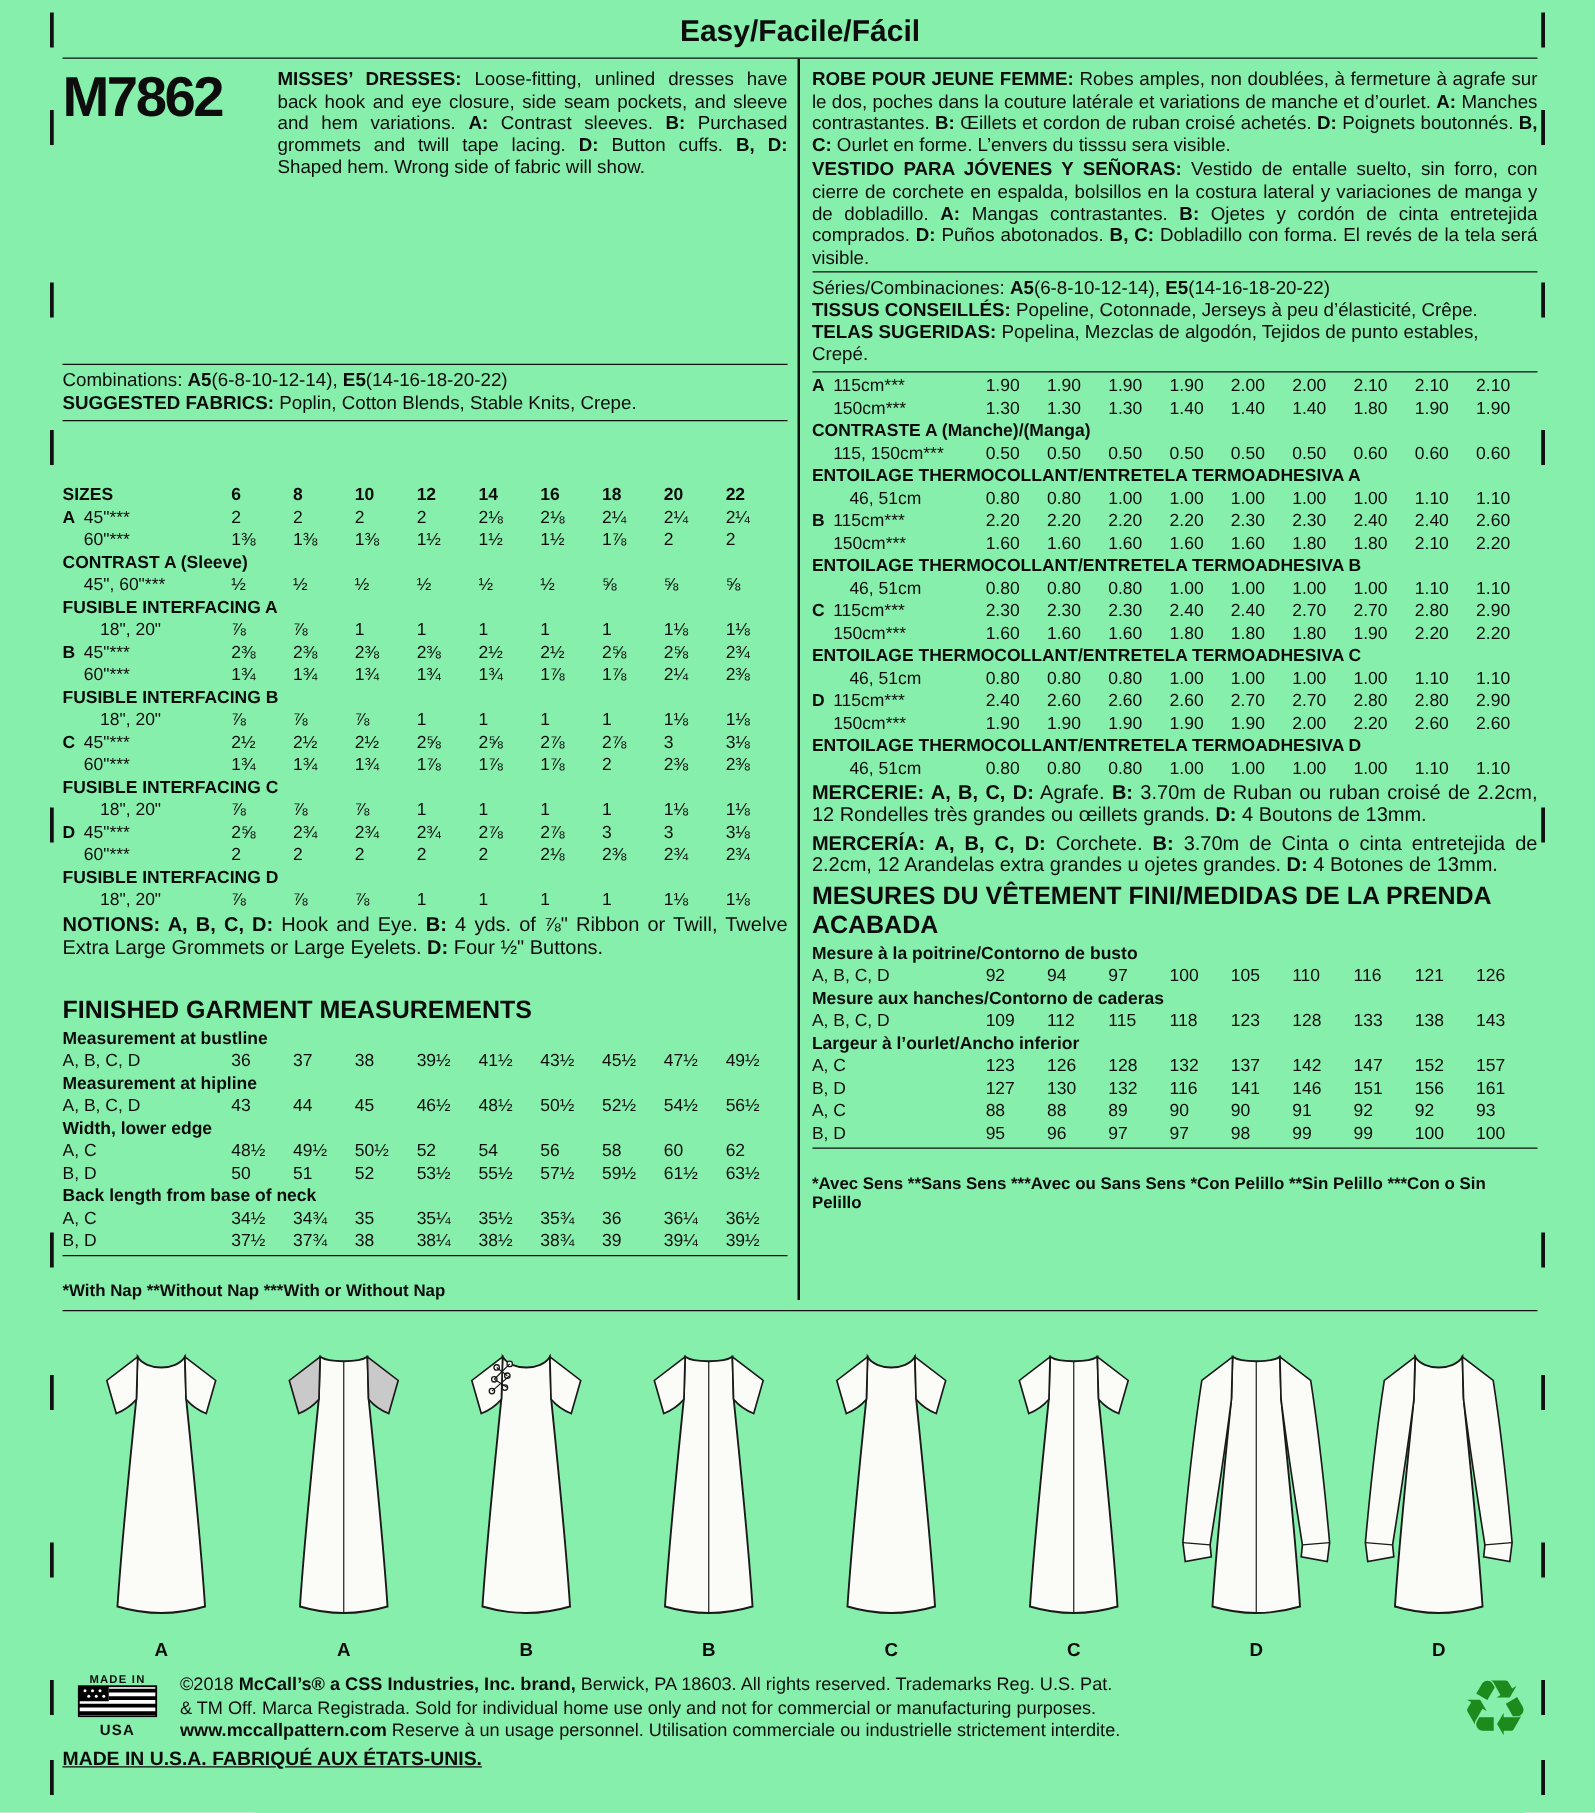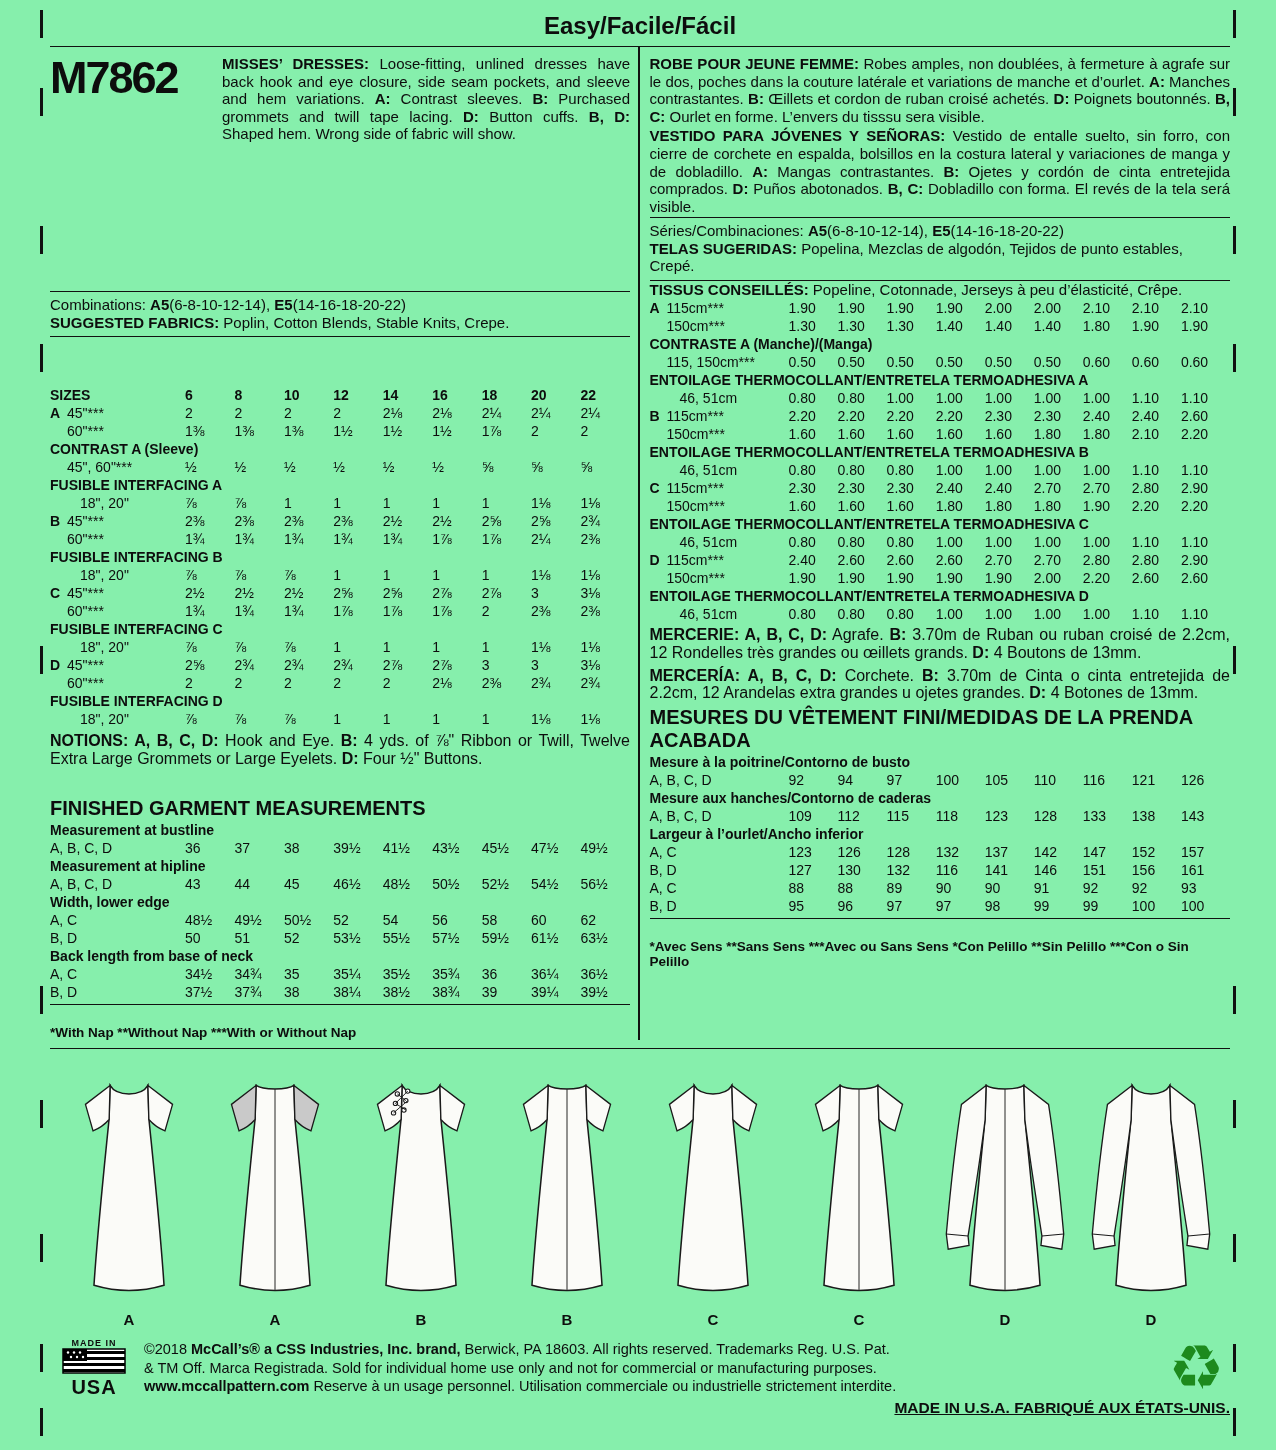--- a/index.html
+++ b/index.html
@@ -32,27 +32,27 @@
   td.ind1{padding-left:17px}
   td.ind2{padding-left:30px}
   .notions{font-size:16px;line-height:17.6px;margin-top:5px;text-align:justify}
   .fin-title{font-weight:bold;font-size:20px;margin-top:30px}
   .col.right .fin-title{margin-top:4px}
   .col.right .mercerie{margin-top:4px}
   .footnote{font-weight:bold;font-size:13.5px;margin-top:4px;border-top:1.5px solid #111;padding-top:20px}
   .figures{display:flex;justify-content:center;gap:4px;margin-top:10px;height:278px}
   .fig{width:142px;text-align:center}
   .fig-label{font-weight:bold;font-size:15px;margin-top:2px}
-  .footer{display:flex;align-items:center;gap:14px;margin-top:2px;padding-left:8px}
+  .footer{display:flex;align-items:flex-start;gap:14px;margin-top:2px;padding-left:8px}
   .usa-badge{width:72px;text-align:center;line-height:1}
   .usa-top{font-size:9px;font-weight:bold;letter-spacing:1px}
-  .usa-bottom{font-size:20px;font-weight:bold;letter-spacing:1px}
+  .usa-bottom{font-size:12px;font-weight:bold;letter-spacing:1px}
   .footer-text{flex:1;font-size:14.5px;line-height:18.5px}
   .recycle{font-size:62px;line-height:58px;color:#1d8a1d;padding-right:6px}
-  .made-line{text-align:right;font-weight:bold;font-size:15.5px;text-decoration:underline;margin-top:2px}
+  .made-line{text-align:left;font-weight:bold;font-size:15.5px;text-decoration:underline;margin-top:2px}
 </style>
 </head>
 <body>
 
 <div class="page">
 
   <div class="header">
     <span>Easy/Facile/Fácil</span>
   </div>
 
@@ -358,22 +358,22 @@
       </table>
       <p class="footnote">*With Nap **Without Nap ***With or Without Nap</p>
     </div>
 
     <div class="divider"></div>
 
     <div class="col right">
       <p class="desc"><span class="b">ROBE POUR JEUNE FEMME:</span><span> Robes amples, non doublées, à fermeture à agrafe sur le dos, poches dans la couture latérale et variations de manche et d’ourlet. </span><span class="b">A:</span><span> Manches contrastantes. </span><span class="b">B:</span><span> Œillets et cordon de ruban croisé achetés. </span><span class="b">D:</span><span> Poignets boutonnés. </span><span class="b">B, C:</span><span> Ourlet en forme. L’envers du tisssu sera visible.</span></p>
       <p class="desc"><span class="b">VESTIDO PARA JÓVENES Y SEÑORAS:</span><span> Vestido de entalle suelto, sin forro, con cierre de corchete en espalda, bolsillos en la costura lateral y variaciones de manga y de dobladillo. </span><span class="b">A:</span><span> Mangas contrastantes. </span><span class="b">B:</span><span> Ojetes y cordón de cinta entretejida comprados. </span><span class="b">D:</span><span> Puños abotonados. </span><span class="b">B, C:</span><span> Dobladillo con forma. El revés de la tela será visible.</span></p>
       <p class="line combo"><span>Séries/Combinaciones: </span><span class="b">A5</span><span>(6-8-10-12-14), </span><span class="b">E5</span><span>(14-16-18-20-22)</span></p>
+      <p class="line"><span class="b">TISSUS CONSEILLÉS:</span><span> Popeline, Cotonnade, Jerseys à peu d’élasticité, Crêpe.</span></p>
       <p class="line fabrics-end"><span class="b">TELAS SUGERIDAS:</span><span> Popelina, Mezclas de algodón, Tejidos de punto estables, Crepé.</span></p>
-      <p class="line"><span class="b">TISSUS CONSEILLÉS:</span><span> Popeline, Cotonnade, Jerseys à peu d’élasticité, Crêpe.</span></p>
       <table>
         <colgroup>
             <col style="width:17px">
             <col style="width:122px">
             <col span="9">
           </colgroup>
         <tbody>
             <tr>
               <td class="ltr">A</td>
               <td>115cm***</td>

